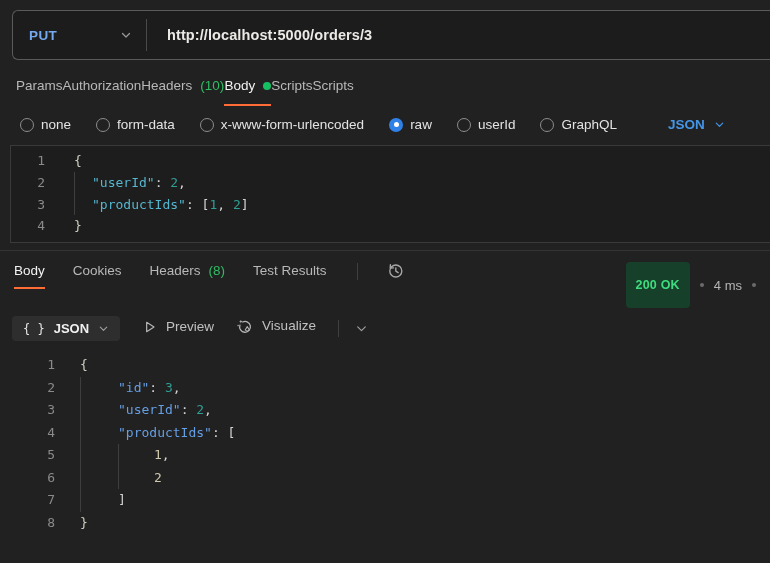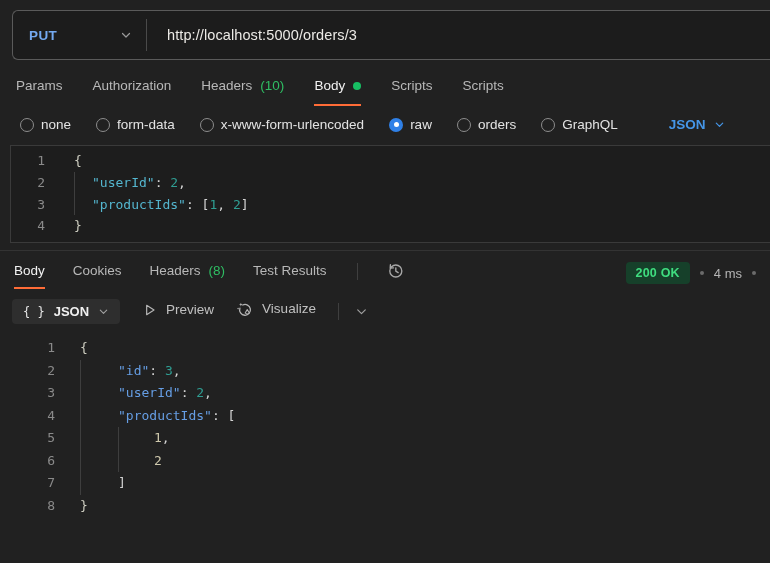--- a/index.html
+++ b/index.html
@@ -12,25 +12,25 @@
   .url-row{padding-top:10px;padding-left:12px;}
   .url-box{
     width:766px;height:50px;box-sizing:border-box;
     border:1px solid #5a5a5a;border-right:none;border-radius:6px 0 0 6px;
     background:#1c1c1c;display:flex;align-items:center;
   }
   .method-select{display:flex;align-items:center;width:133px;padding-left:16px;box-sizing:border-box;cursor:pointer;}
   .method-label{color:#74a9f0;font-weight:700;font-size:13.5px;letter-spacing:.4px;}
   .method-select .chev{margin-left:auto;margin-right:14px;}
   .vdiv{width:1px;height:32px;background:#4a4a4a;}
-  .url-input{padding-left:20px;color:#eceae6;font-size:14.5px;font-weight:400;letter-spacing:.1px;}
+  .url-input{padding-left:20px;color:#eceae6;font-size:14.5px;font-weight:700;letter-spacing:.1px;}
   
   .chev svg{display:block;}
   
-  .req-tabs{display:flex;gap:30px;padding:18px 0 0 16px;}
+  .req-tabs{display:flex;padding:18px 0 0 16px;}
   .tab{color:#b8b8b8;font-size:13.5px;padding-bottom:11px;border-bottom:2px solid transparent;display:flex;align-items:center;gap:8px;cursor:pointer;}
   .tab .count{color:#2fbd63;}
   .tab.active{color:#f2f2f2;border-bottom-color:#ff6c37;}
   .tab .dot{width:8px;height:8px;border-radius:50%;background:#17bf63;display:inline-block;}
   
   .radio-row{display:flex;gap:25px;padding:11px 0 0 20px;}
   .radio{display:flex;align-items:center;gap:7px;cursor:pointer;}
   .radio .circ{width:14px;height:14px;border-radius:50%;border:1.5px solid #8d8d8d;box-sizing:border-box;}
   .radio.selected .circ{border:none;background:#2f80e7;position:relative;}
   .radio.selected .circ::after{content:"";position:absolute;left:4.5px;top:4.5px;width:5px;height:5px;border-radius:50%;background:#ffffff;}
@@ -60,21 +60,21 @@
   .res-editor .tok-key{color:#669ee4;}
   
   .hdiv{border-top:1px solid #333333;margin-top:7px;}
   
   .res-meta{display:flex;align-items:flex-start;justify-content:space-between;padding:10px 14px 0 14px;}
   .res-tabs{display:flex;gap:28px;align-items:center;}
   .res-tabs .tab{padding-bottom:9px;}
   .meta-div{width:1px;height:17px;background:#3f3f3f;margin:0 0 9px 2px;}
   .icon-btn{margin-bottom:7px;cursor:pointer;}
   .res-right{display:flex;align-items:center;gap:10px;padding-top:1px;}
-  .status-badge{background:#16402a;color:#3fdc7f;font-size:12.5px;font-weight:700;padding:4px 10px;border-radius:4px;letter-spacing:.2px;cursor:pointer;}
+  .status-badge{background:#16402a;color:#3fdc7f;font-size:12.5px;font-weight:700;padding:16px 10px;border-radius:4px;letter-spacing:.2px;cursor:pointer;}
   .sep-dot{width:4px;height:4px;border-radius:50%;background:#6b6b6b;}
   .time-label{color:#b5b5b5;font-size:13px;}
   
   .res-toolbar{display:flex;align-items:center;gap:22px;padding:8px 0 0 12px;}
   .json-btn{display:flex;align-items:center;gap:9px;background:#2e2e2e;border-radius:4px;padding:5px 11px;cursor:pointer;}
   .json-btn .braces{font-family:"DejaVu Sans Mono", monospace;color:#e8e8e8;font-size:12px;}
   .json-btn .jlabel{color:#f0f0f0;font-size:13px;font-weight:600;}
   .tool{display:flex;gap:8px;cursor:pointer;}
   .tool .tlabel{color:#c0c0c0;font-size:13.5px;}
   .res-editor{margin-top:13px;background:#212121;}
@@ -134,21 +134,21 @@
   <div class="radio">
     <span class="circ"></span>
     <span class="rlabel">x-www-form-urlencoded</span>
   </div>
   <div class="radio selected">
     <span class="circ"></span>
     <span class="rlabel">raw</span>
   </div>
   <div class="radio">
     <span class="circ"></span>
-    <span class="rlabel">orders</span>
+    <span class="rlabel">userId</span>
   </div>
   <div class="radio">
     <span class="circ"></span>
     <span class="rlabel">GraphQL</span>
   </div>
   <div class="lang-select">
     <span class="llabel">JSON</span>
     <span class="chev">
       <svg width="11" height="11" viewBox="0 0 24 24" fill="none" stroke="#4596e8" stroke-width="2.6" stroke-linecap="round" stroke-linejoin="round">
           <path d="M5 9l7 7 7-7"></path>

